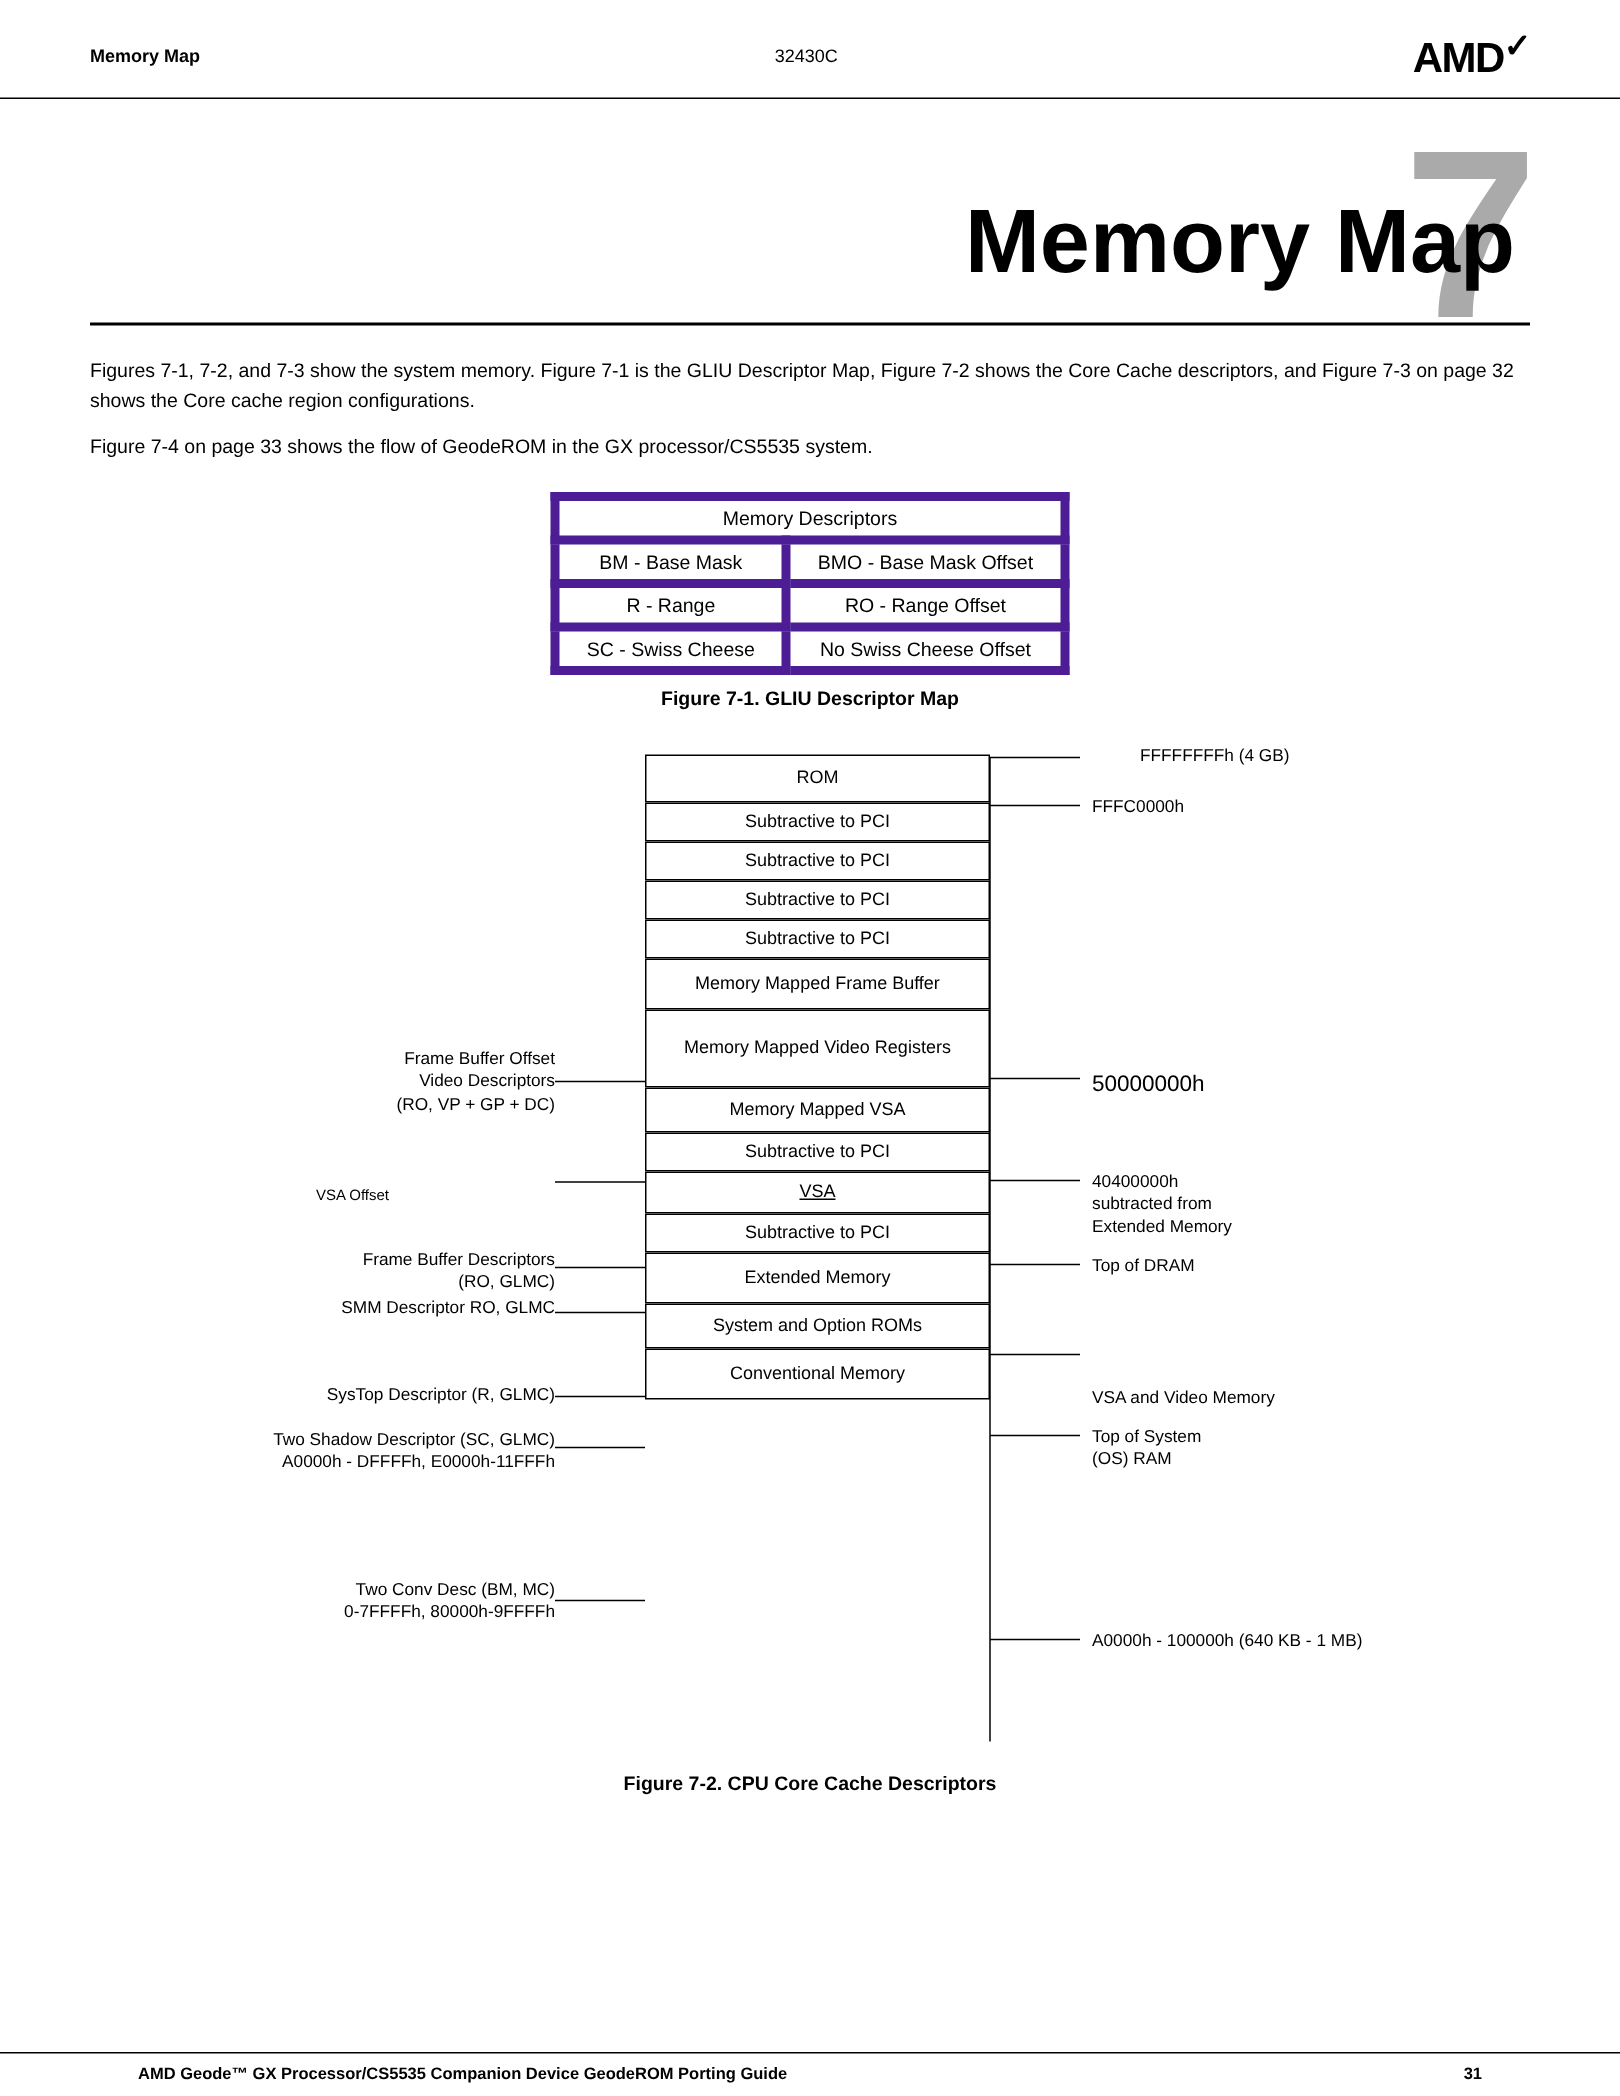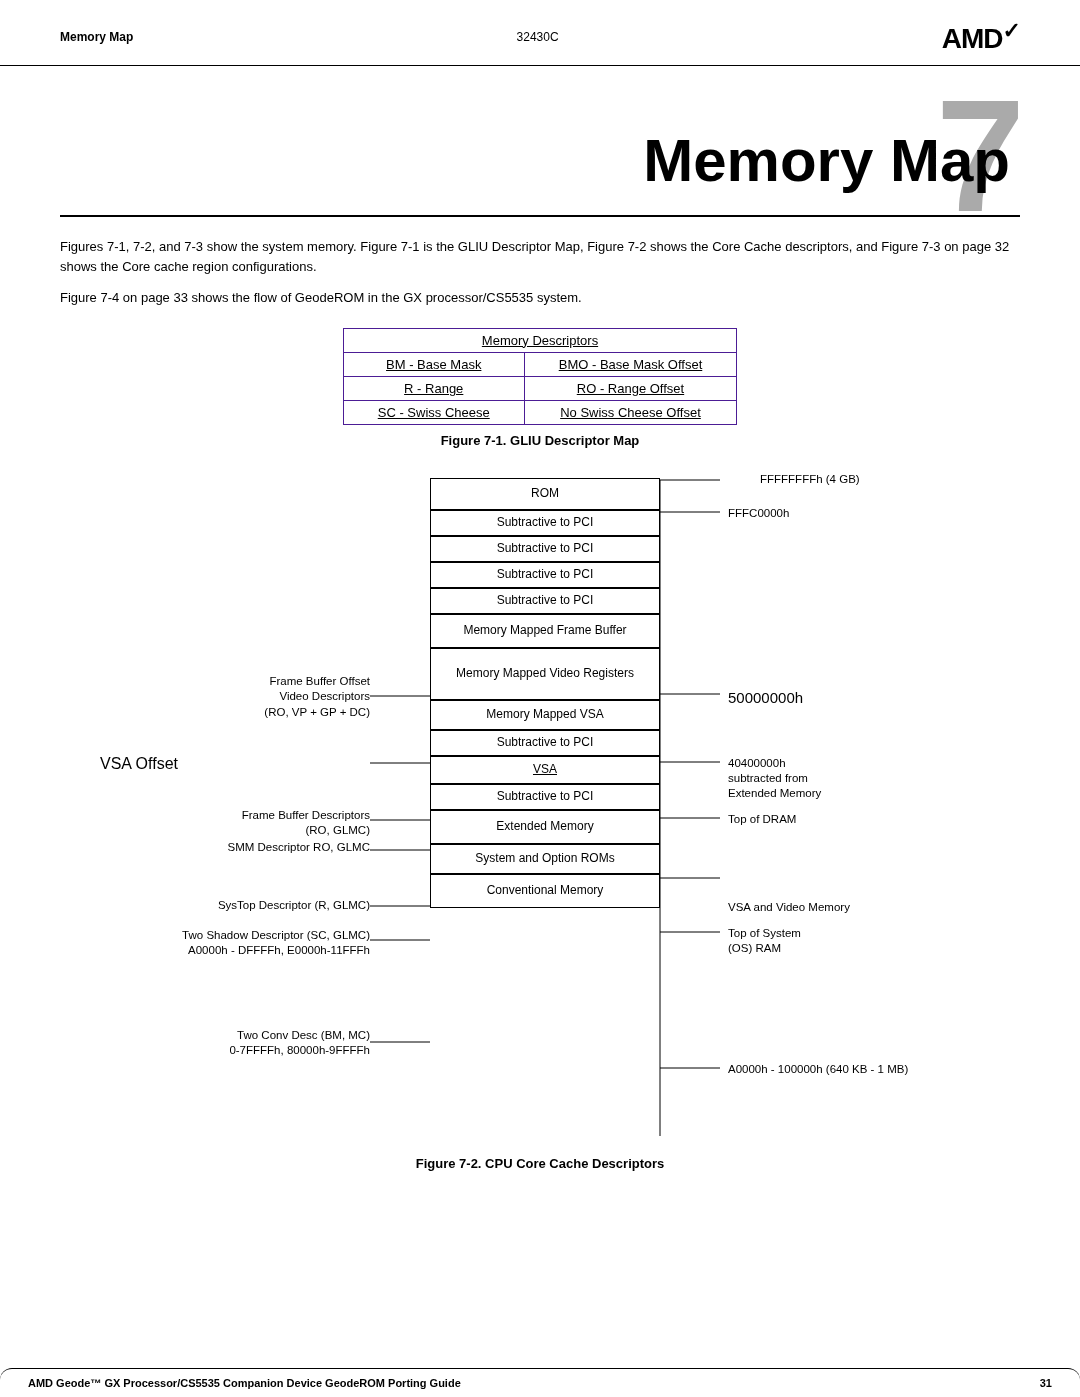--- a/index.html
+++ b/index.html
@@ -84,24 +84,23 @@
     .descriptor-table-wrap {
       display: flex;
       justify-content: center;
       margin: 20px 0 6px 0;
     }
     .descriptor-table {
       border-collapse: collapse;
       font-size: 13px;
     }
     .descriptor-table td {
-      border: 1px solid #4c1d95;
-      padding: 4px 34px;
-      text-align: center;
-      text-decoration: underline;
+      border: 6px solid #4c1d95;
+      padding: 4px 18px;
+      text-align: center;
     }
     .descriptor-table .header-row td {
       text-align: center;
       font-weight: normal;
     }
     .descriptor-table .span-cell {
       text-align: center;
     }
 
     .figure-caption {
@@ -144,26 +143,25 @@
     .mem-box.sys-opt { height: 30px; display: flex; align-items: center; justify-content: center; }
     .mem-box.conv { height: 34px; display: flex; align-items: center; justify-content: center; }
 
     
     .footer {
       position: absolute;
       bottom: 0;
       left: 0;
       right: 0;
       border-top: 1px solid #000;
-      padding: 8px 28px;
+      padding: 8px 92px;
       display: flex;
       justify-content: space-between;
       align-items: center;
       font-size: 11px;
-      border-radius: 12px;
     }
     .footer-left { font-weight: bold; font-size: 11px; }
     .footer-right { font-size: 11px; font-weight: bold; }
 
     .amd-logo {
       font-size: 28px;
       font-weight: 900;
       font-family: Arial Black, Arial, sans-serif;
       letter-spacing: -1px;
     }
@@ -287,21 +285,21 @@
         <div style="position:absolute; left:638px; top:-6px; font-size:11.5px; line-height:1.3;margin-left:32px;">FFFFFFFFh (4 GB)</div>
         <div style="position:absolute; left:638px; top:28px; font-size:11.5px; line-height:1.3;">FFFC0000h</div>
         <div style="position:absolute; left:638px; top:210px; font-size:15px; line-height:1.3;">50000000h</div>
         <div style="position:absolute; left:638px; top:278px; font-size:11.5px; line-height:1.3;">40400000h<br>subtracted from<br>Extended Memory</div>
         <div style="position:absolute; left:638px; top:334px; font-size:11.5px; line-height:1.3;">Top of DRAM</div>
         <div style="position:absolute; left:638px; top:394px; font-size:11.5px; line-height:1.3;margin-top:28px;">VSA and Video Memory</div>
         <div style="position:absolute; left:638px; top:448px; font-size:11.5px; line-height:1.3;">Top of System<br>(OS) RAM</div>
         <div style="position:absolute; left:638px; top:584px; font-size:11.5px; line-height:1.3;">A0000h - 100000h (640 KB - 1 MB)</div>
 
         <div style="position:absolute; left:10px; top:196px; font-size:11.5px; line-height:1.35; text-align:right; width:270px;">Frame Buffer Offset<br>Video Descriptors<br>(RO, VP + GP + DC)</div>
-        <div style="position:absolute; left:10px; top:275px; font-size:16px; line-height:1.35; text-align:left; width:270px;">VSA Offset</div>
+        <div style="position:absolute; left:10px; top:288px; font-size:10px; line-height:1.35; text-align:center; width:270px;">VSA Offset</div>
         <div style="position:absolute; left:10px; top:330px; font-size:11.5px; line-height:1.35; text-align:right; width:270px;">Frame Buffer Descriptors<br>(RO, GLMC)</div>
         <div style="position:absolute; left:10px; top:362px; font-size:11.5px; line-height:1.35; text-align:right; width:270px;">SMM Descriptor RO, GLMC</div>
         <div style="position:absolute; left:10px; top:420px; font-size:11.5px; line-height:1.35; text-align:right; width:270px;">SysTop Descriptor (R, GLMC)</div>
         <div style="position:absolute; left:10px; top:450px; font-size:11.5px; line-height:1.35; text-align:right; width:270px;">Two Shadow Descriptor (SC, GLMC)<br>A0000h - DFFFFh, E0000h-11FFFh</div>
         <div style="position:absolute; left:10px; top:550px; font-size:11.5px; line-height:1.35; text-align:right; width:270px;">Two Conv Desc (BM, MC)<br>0-7FFFFh, 80000h-9FFFFh</div>
 
       </div>
     </div>
 
     <div class="figure-caption">

